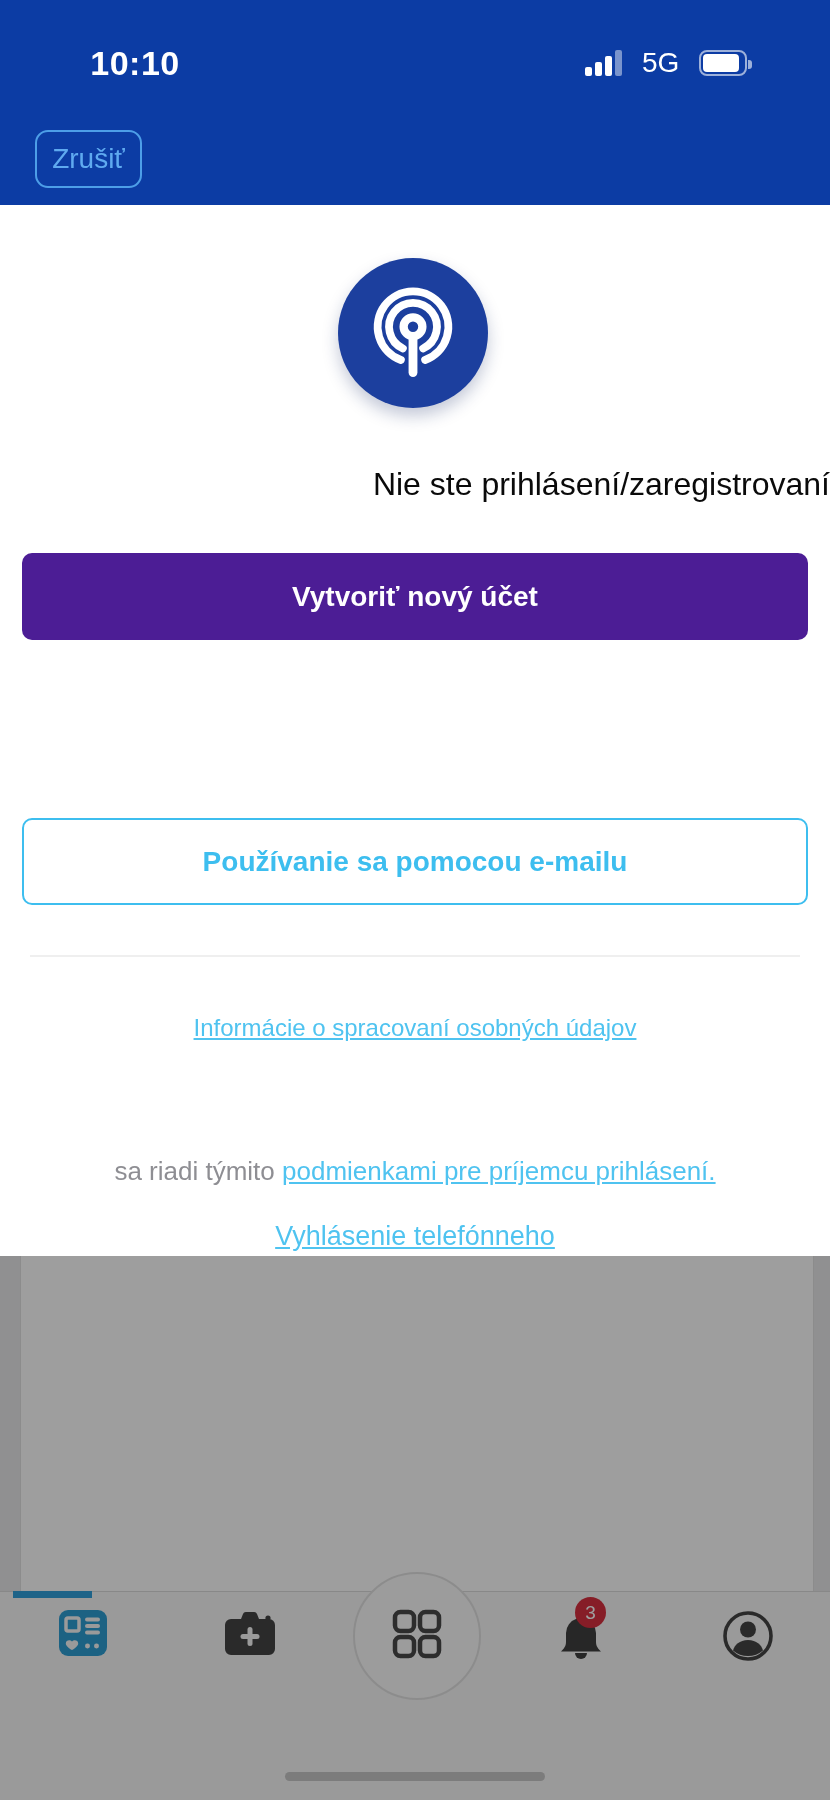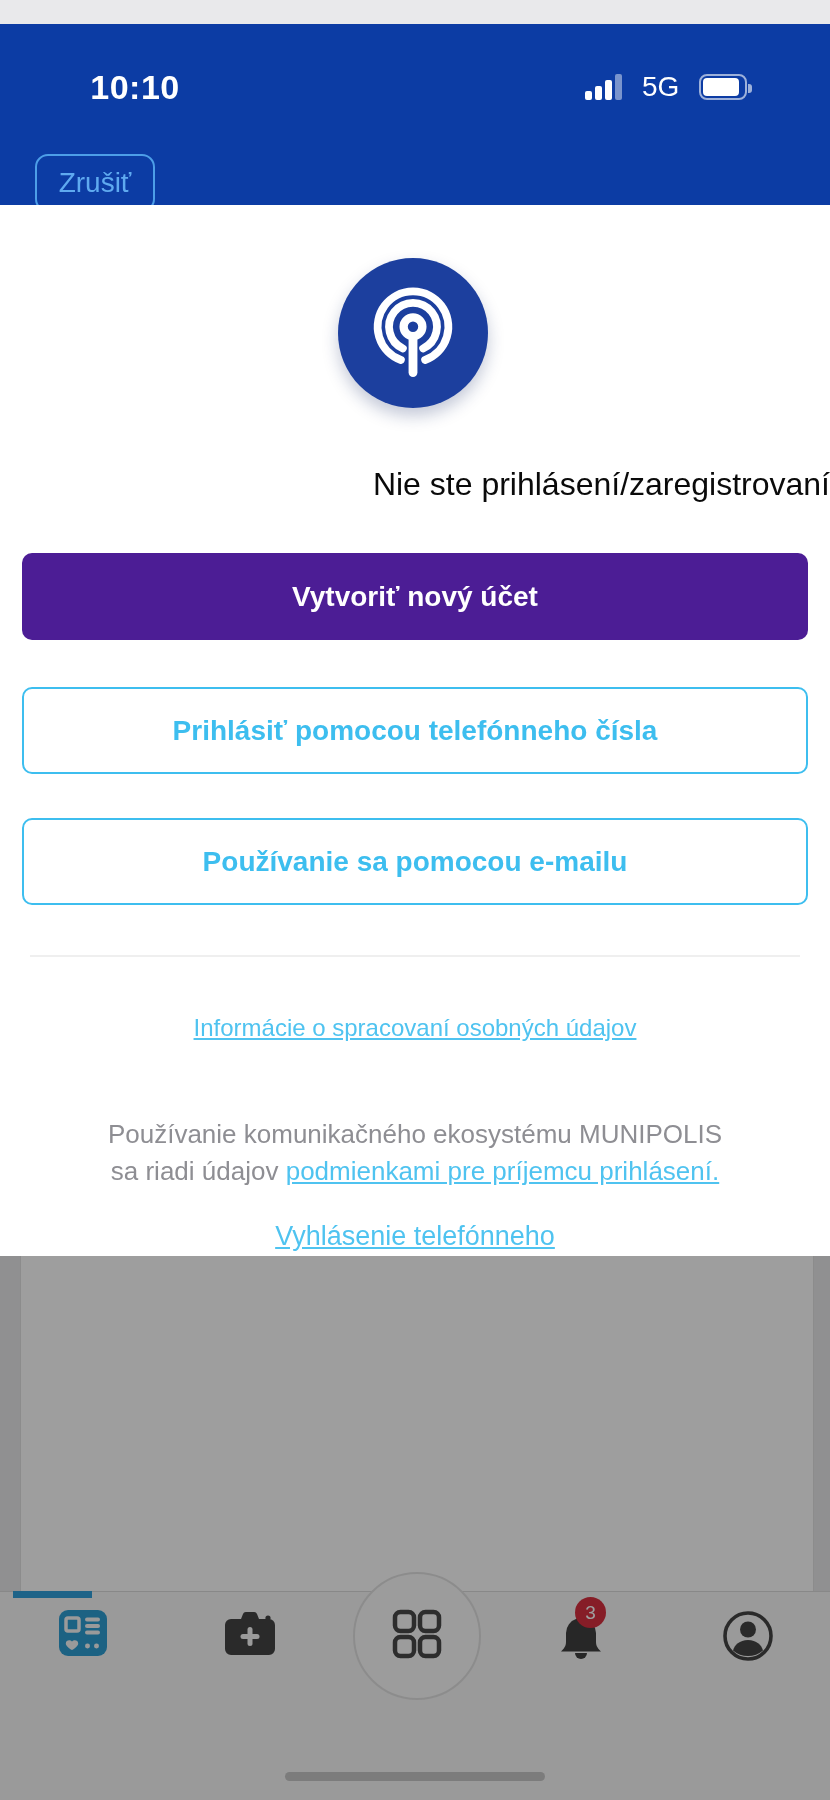--- a/index.html
+++ b/index.html
@@ -15,32 +15,32 @@
   .tab-indicator{position:absolute;left:13px;top:1591px;width:79px;height:7px;background:#31A1DC;}
   .tab{position:absolute;width:110px;height:100px;top:1592px;display:flex;align-items:flex-start;justify-content:center;padding-top:18px;box-sizing:border-box;}
   .tab-feed{left:28px;} .tab-cam{left:195px;} .tab-bell{left:526px;} .tab-prof{left:693px;}
   .center-circle{position:absolute;left:353px;top:1572px;width:128px;height:128px;border-radius:50%;background:#FCFCFC;border:2px solid #E3E3E3;box-sizing:border-box;display:flex;align-items:center;justify-content:center;}
   .badge{position:absolute;left:575px;top:1597px;width:31px;height:31px;border-radius:50%;background:#D8303F;color:#fff;font-size:19px;display:flex;align-items:center;justify-content:center;}
   .home-indicator{position:absolute;left:285px;top:1772px;width:260px;height:9px;border-radius:5px;background:#C9C9C9;}
   
   .dim{position:absolute;left:0;top:1252px;width:830px;height:548px;background:rgba(0,0,0,0.38);z-index:1;}
   
   .modal{position:absolute;left:0;top:0;width:830px;height:1256px;z-index:2;}
-  .mheader{position:absolute;left:0;top:0;width:830px;height:205px;background:#0C3CA4;margin-top:24px;}
+  .mheader{position:absolute;left:0;top:0;width:830px;height:205px;background:#0C3CA4;}
   .msheet{position:absolute;left:0;top:205px;width:830px;height:1051px;background:#FFFFFF;}
   .time{position:absolute;left:60px;top:44px;width:150px;text-align:center;color:#fff;font-size:34px;font-weight:bold;letter-spacing:.5px;}
   .statusicons{position:absolute;left:585px;top:46px;width:220px;height:34px;display:flex;align-items:center;gap:20px;}
   .sigbars{display:flex;align-items:flex-end;gap:3px;height:26px;}
   .sigbars i{display:block;width:7px;background:#fff;border-radius:2px;}
   .sb1{height:9px;} .sb2{height:14px;} .sb3{height:20px;} .sb4{height:26px;background:rgba(255,255,255,.45)!important;}
   .net{color:#fff;font-size:28px;}
   .batt{position:relative;width:48px;height:26px;border:2px solid rgba(255,255,255,.6);border-radius:8px;box-sizing:border-box;}
   .batt .fill{position:absolute;left:2px;top:2px;width:36px;height:18px;background:#fff;border-radius:4px;}
   .batt .tip{position:absolute;right:-7px;top:8px;width:4px;height:9px;background:rgba(255,255,255,.6);border-radius:0 3px 3px 0;}
-  .cancel-btn{position:absolute;left:35px;top:130px;width:120px;height:58px;border:2px solid #4D9EE8;border-radius:13px;box-sizing:border-box;background:transparent;color:#5FAAF0;font-size:28px;font-family:"Liberation Sans",sans-serif;display:flex;align-items:center;justify-content:center;cursor:pointer;}
+  .cancel-btn{position:absolute;left:35px;top:130px;width:107px;height:58px;border:2px solid #4D9EE8;border-radius:13px;box-sizing:border-box;background:transparent;color:#5FAAF0;font-size:28px;font-family:"Liberation Sans",sans-serif;display:flex;align-items:center;justify-content:center;cursor:pointer;}
   .logo{position:absolute;left:338px;top:258px;width:150px;height:150px;border-radius:50%;background:#1C3F9E;box-shadow:0 8px 16px rgba(20,40,100,.25);display:flex;align-items:center;justify-content:center;}
   .headline{position:absolute;left:0;top:466px;width:830px;text-align:right;font-size:32px;color:#0a0a0a;}
   .btn{position:absolute;left:22px;width:786px;height:87px;border-radius:10px;box-sizing:border-box;display:flex;align-items:center;justify-content:center;font-size:28px;font-weight:bold;font-family:"Liberation Sans",sans-serif;cursor:pointer;}
   .btn-primary{top:553px;background:#4c1d95;border:none;color:#fff;}
   .btn-outline{background:#fff;border:2px solid #3DBEEF;color:#3DBEEF;}
   .btn-phone{top:687px;} .btn-email{top:818px;}
   .divider{position:absolute;left:30px;top:955px;width:770px;height:2px;background:#EFEFEF;}
   .link-blue{color:#4FC3F0;text-decoration:underline;cursor:pointer;}
   .info-link{position:absolute;left:0;top:1014px;width:830px;text-align:center;font-size:24px;}
   .terms{position:absolute;left:0;top:1116px;width:830px;text-align:center;font-size:26px;line-height:37px;color:#8E8E93;}
@@ -151,32 +151,31 @@
         <path d="M38.37 75.95 A34 34 0 1 1 61.63 75.95" fill="none" stroke="#fff" stroke-width="7.5" stroke-linecap="round"></path>
         <path d="M40.28 64.84 A23 23 0 1 1 59.72 64.84" fill="none" stroke="#fff" stroke-width="7.5" stroke-linecap="round"></path>
         <circle cx="50" cy="44" r="9" fill="none" stroke="#fff" stroke-width="8"></circle>
         <path d="M50 54 L50 88" stroke="#fff" stroke-width="8.5" stroke-linecap="round"></path>
       </svg>
     </div>
 
     <div class="headline">Nie ste prihlásení/zaregistrovaní</div>
 
     <button class="btn btn-primary">Vytvoriť nový účet</button>
-    <button class="btn btn-outline btn-phone">Prihlásiť pomocou telefónneho čísla</button>
     <button class="btn btn-outline btn-email">Používanie sa pomocou e-mailu</button>
 
     <div class="divider"></div>
 
     <div class="info-link">
       <a class="link-blue">Informácie o spracovaní osobných údajov</a>
     </div>
 
     <div class="terms">
-      <span>Používanie komunikačného ekosystému MUNIPOLIS</span><br>
-      <span>sa riadi údajov </span><a class="link-blue">podmienkami pre príjemcu prihlásení.</a>
+      <br>
+      <span>sa riadi týmito </span><a class="link-blue">podmienkami pre príjemcu prihlásení.</a>
     </div>
 
     <div class="access-link">
       <a class="link-blue">Vyhlásenie telefónneho</a>
     </div>
   </div>
 
 </div>
 
 </body></html>

